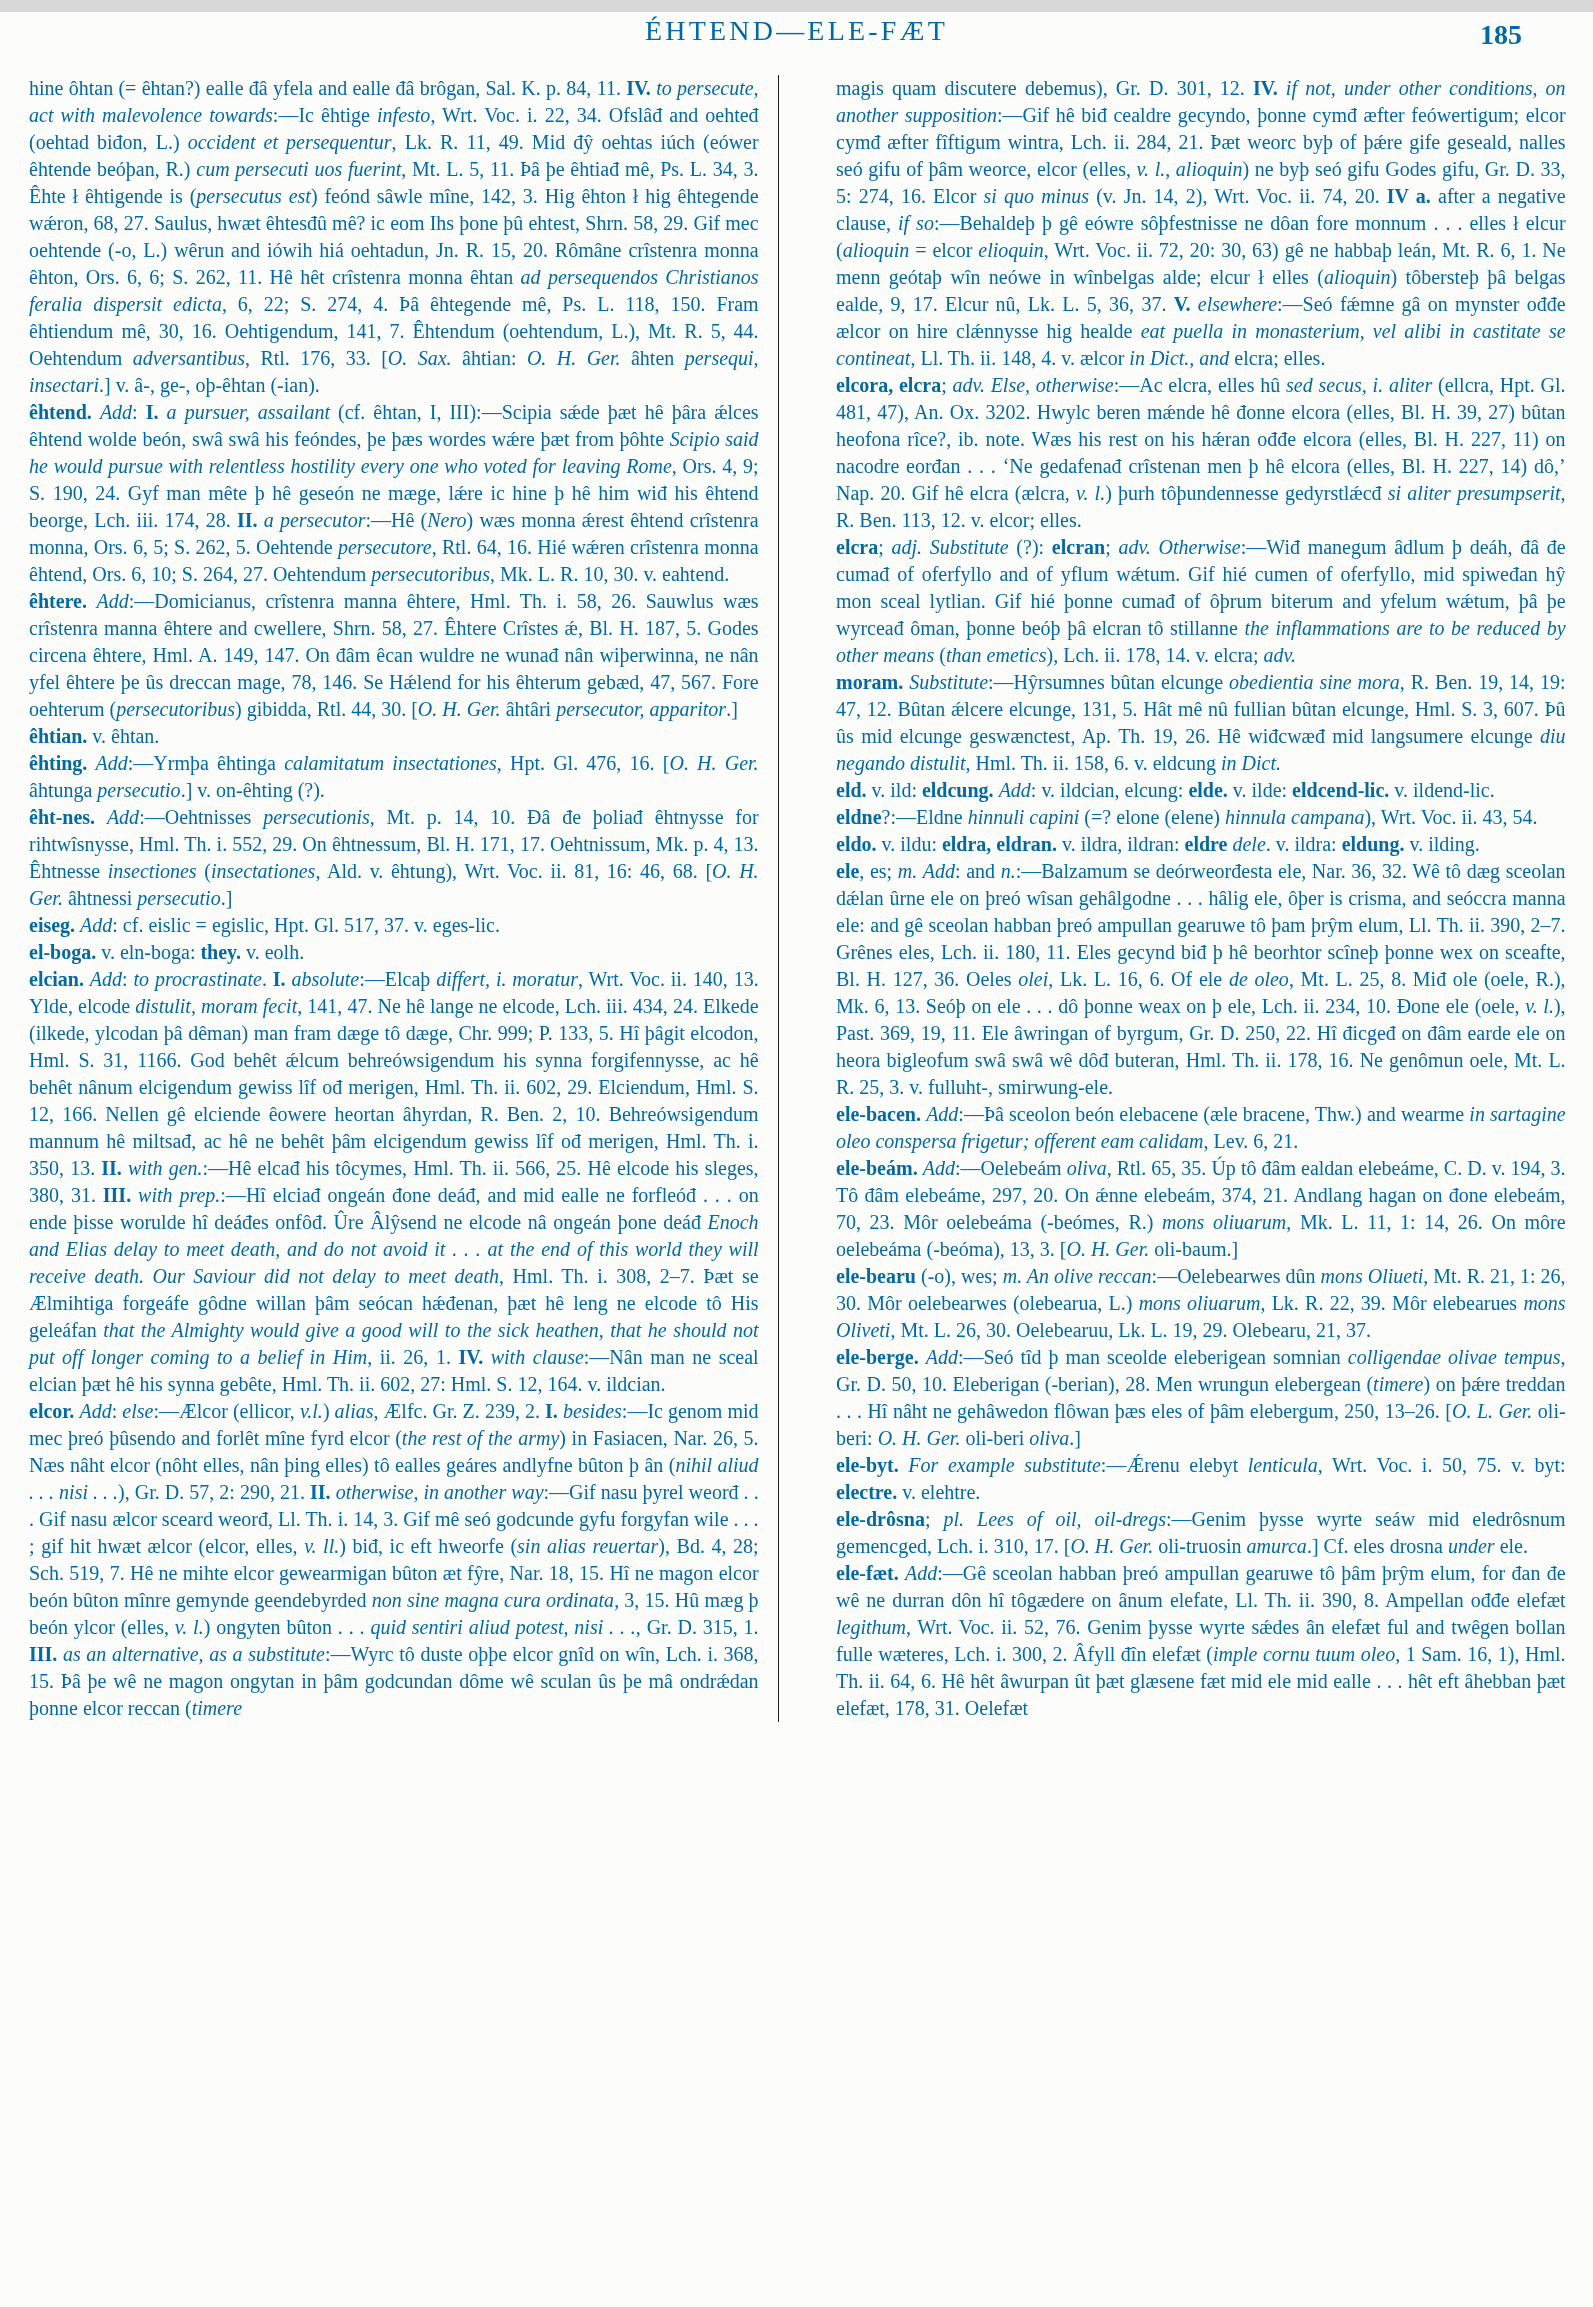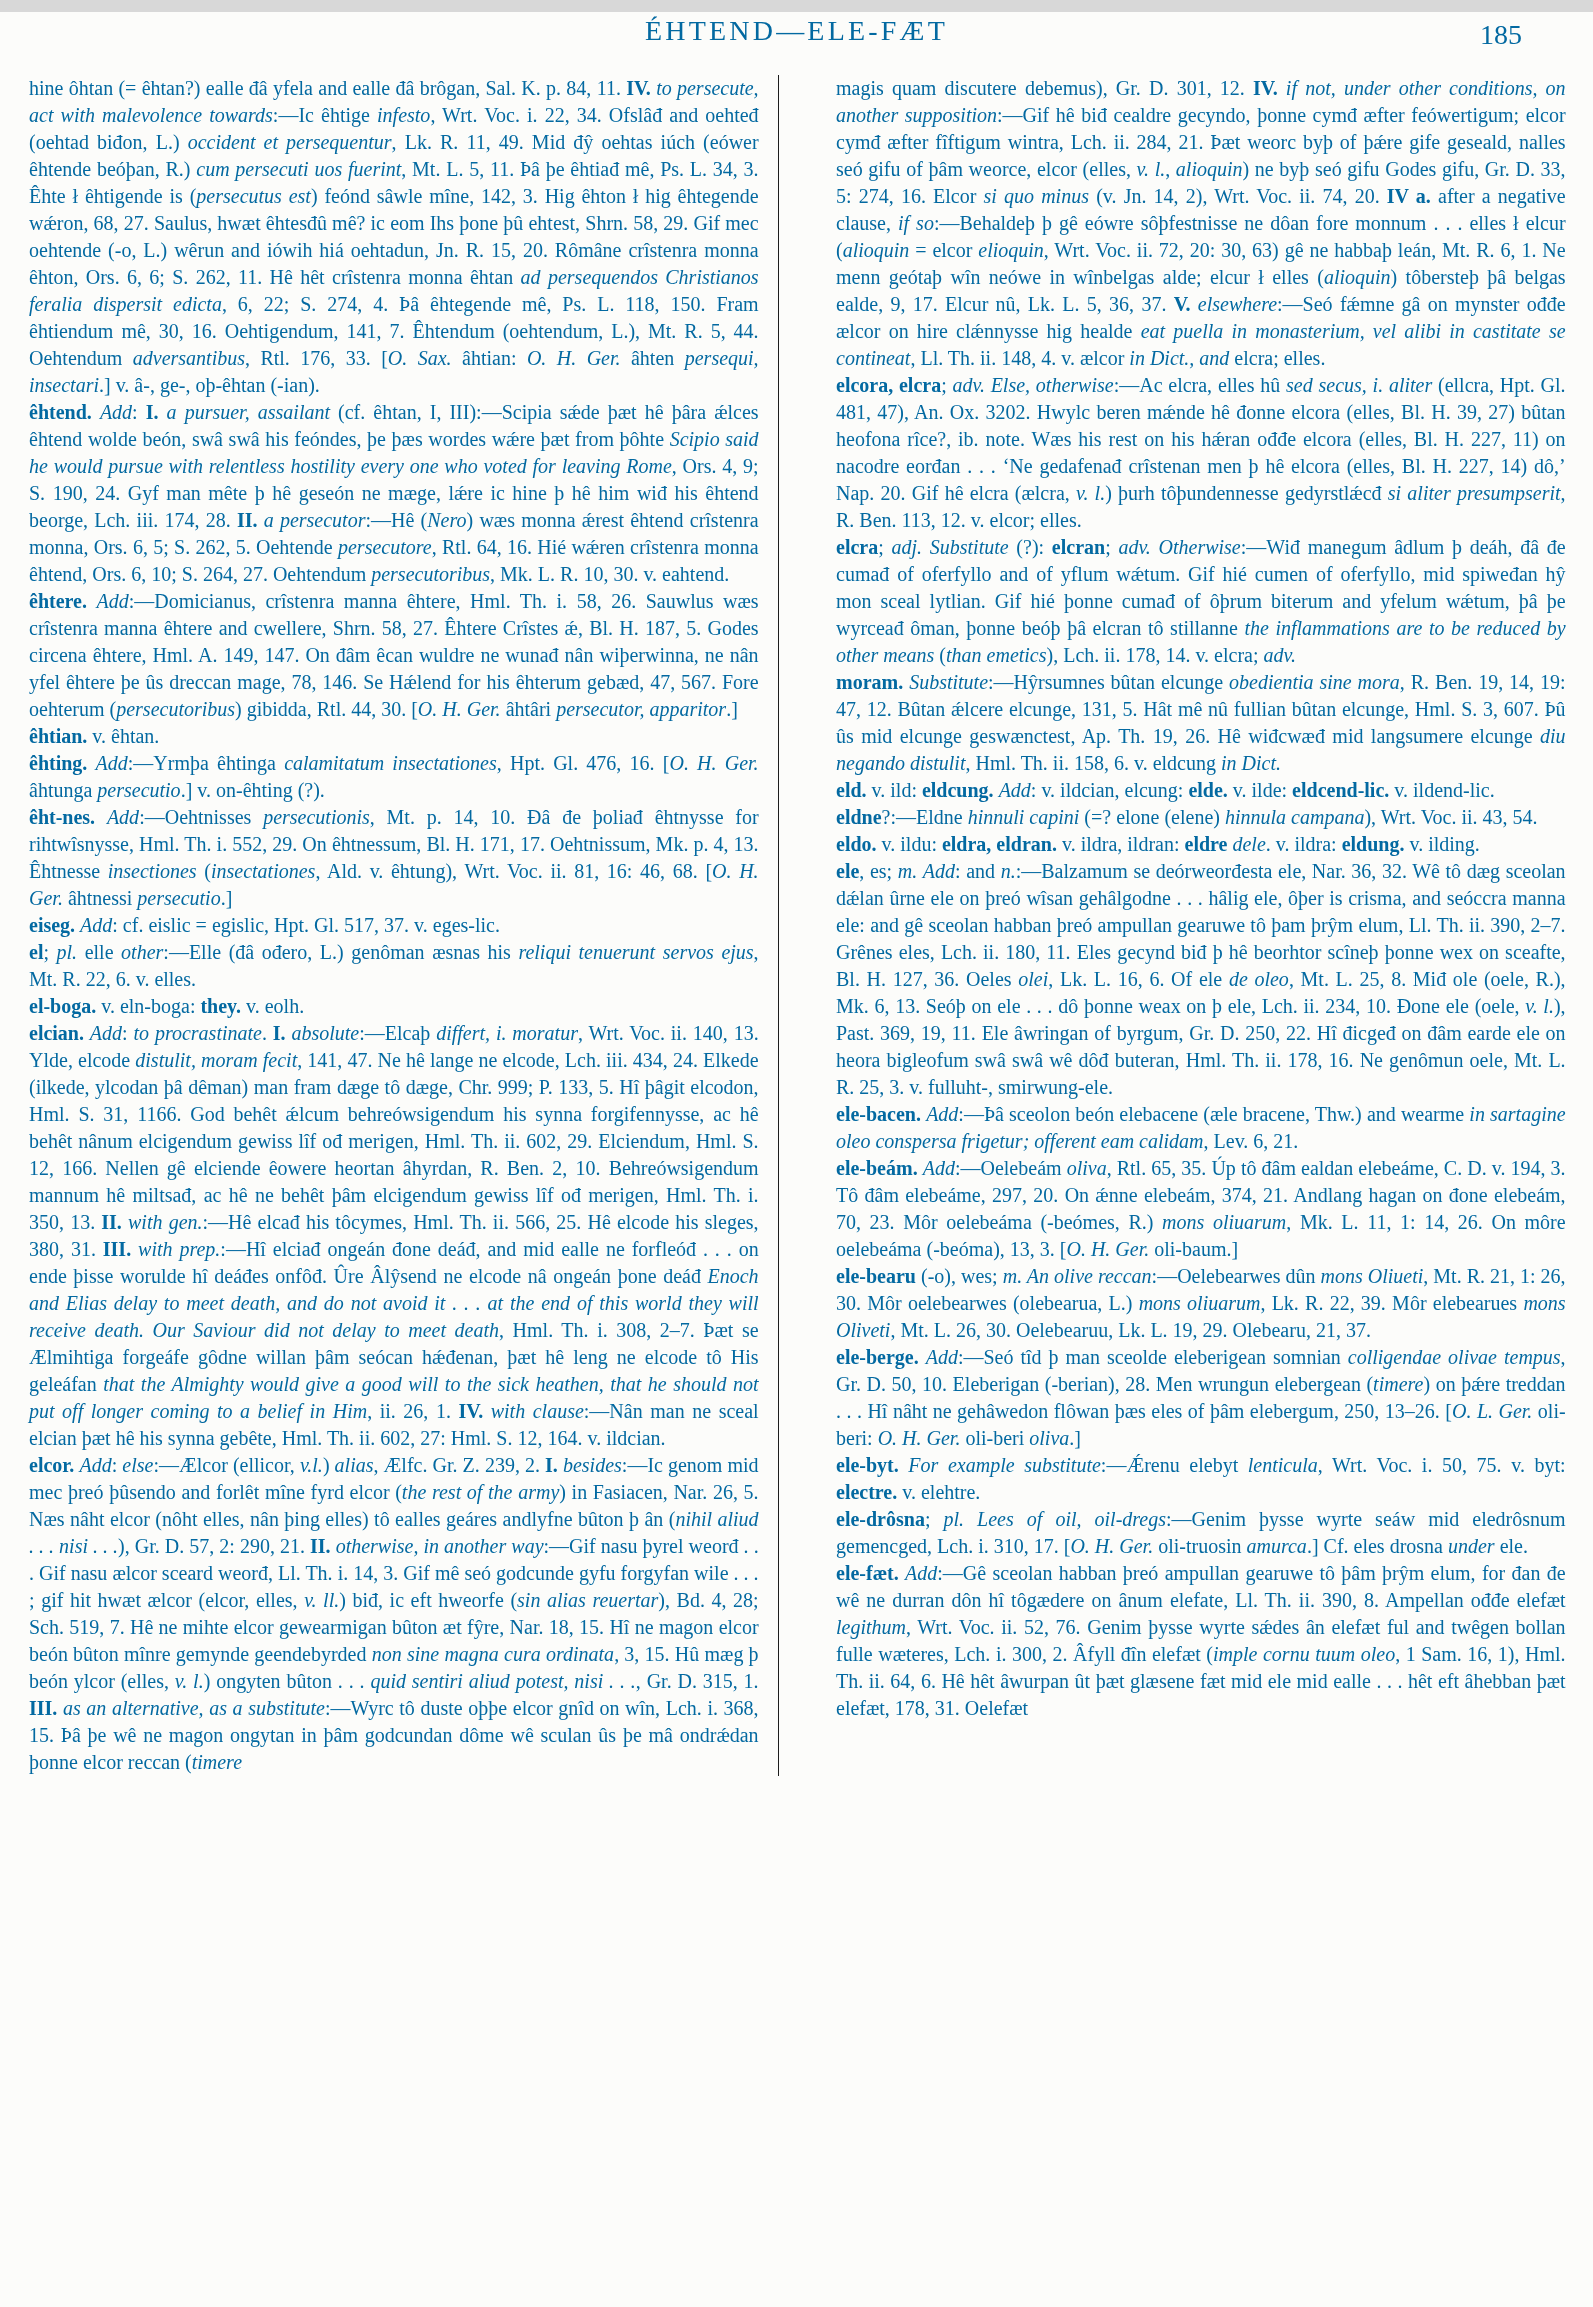--- a/index.html
+++ b/index.html
@@ -14,20 +14,21 @@
   }
   .running-head {
     position:absolute; top:3.2px; left:0; width:100%;
     text-align:center;
     font-size:28px; letter-spacing:3.2px;
     white-space:nowrap;
   }
   .page-number {
     position:absolute; top:6.5px; right:71px;
     font-size:28px;
+    font-weight:bold;
   }
   .columns {
     position:absolute; top:63px; left:29px; right:27.4px;
     display:flex; align-items:stretch;gap:36px;
   }
   .column {
     width:50%;
     font-size:20px;
     line-height:27px;
     text-align:justify;
@@ -47,21 +48,20 @@
   <div class="page-number">185</div>
   <div class="columns">
     <div class="column left">
         <p class="entry">hine ôhtan (= êhtan?) ealle đâ yfela and ealle đâ brôgan, Sal. K. p. 84, 11. <b>IV.</b> <i>to persecute, act with malevolence towards</i>:—Ic êhtige <i>infesto</i>, Wrt. Voc. i. 22, 34. Ofslâđ and oehteđ (oehtad biđon, L.) <i>occident et persequentur</i>, Lk. R. 11, 49. Mid đŷ oehtas iúch (eówer êhtende beóþan, R.) <i>cum persecuti uos fuerint</i>, Mt. L. 5, 11. Þâ þe êhtiađ mê, Ps. L. 34, 3. Êhte ł êhtigende is (<i>persecutus est</i>) feónd sâwle mîne, 142, 3. Hig êhton ł hig êhtegende wǽron, 68, 27. Saulus, hwæt êhtesđû mê? ic eom Ihs þone þû ehtest, Shrn. 58, 29. Gif mec oehtende (-o, L.) wêrun and iówih hiá oehtadun, Jn. R. 15, 20. Rômâne crîstenra monna êhton, Ors. 6, 6; S. 262, 11. Hê hêt crîstenra monna êhtan <i>ad persequendos Christianos feralia dispersit edicta</i>, 6, 22; S. 274, 4. Þâ êhtegende mê, Ps. L. 118, 150. Fram êhtiendum mê, 30, 16. Oehtigendum, 141, 7. Êhtendum (oehtendum, L.), Mt. R. 5, 44. Oehtendum <i>adversantibus</i>, Rtl. 176, 33. [<i>O. Sax.</i> âhtian: <i>O. H. Ger.</i> âhten <i>persequi, insectari</i>.] v. â-, ge-, oþ-êhtan (-ian).</p>
         <p class="entry"><b>êhtend.</b> <i>Add</i>: <b>I.</b> <i>a pursuer, assailant</i> (cf. êhtan, I, III):—Scipia sǽde þæt hê þâra ǽlces êhtend wolde beón, swâ swâ his feóndes, þe þæs wordes wǽre þæt from þôhte <i>Scipio said he would pursue with relentless hostility every one who voted for leaving Rome</i>, Ors. 4, 9; S. 190, 24. Gyf man mête þ hê geseón ne mæge, lǽre ic hine þ hê him wiđ his êhtend beorge, Lch. iii. 174, 28. <b>II.</b> <i>a persecutor</i>:—Hê (<i>Nero</i>) wæs monna ǽrest êhtend crîstenra monna, Ors. 6, 5; S. 262, 5. Oehtende <i>persecutore</i>, Rtl. 64, 16. Hié wǽren crîstenra monna êhtend, Ors. 6, 10; S. 264, 27. Oehtendum <i>persecutoribus</i>, Mk. L. R. 10, 30. v. eahtend.</p>
         <p class="entry"><b>êhtere.</b> <i>Add</i>:—Domicianus, crîstenra manna êhtere, Hml. Th. i. 58, 26. Sauwlus wæs crîstenra manna êhtere and cwellere, Shrn. 58, 27. Êhtere Crîstes ǽ, Bl. H. 187, 5. Godes circena êhtere, Hml. A. 149, 147. On đâm êcan wuldre ne wunađ nân wiþerwinna, ne nân yfel êhtere þe ûs dreccan mage, 78, 146. Se Hǽlend for his êhterum gebæd, 47, 567. Fore oehterum (<i>persecutoribus</i>) gibidda, Rtl. 44, 30. [<i>O. H. Ger.</i> âhtâri <i>persecutor, apparitor</i>.]</p>
         <p class="entry"><b>êhtian.</b> v. êhtan.</p>
         <p class="entry"><b>êhting.</b> <i>Add</i>:—Yrmþa êhtinga <i>calamitatum insectationes</i>, Hpt. Gl. 476, 16. [<i>O. H. Ger.</i> âhtunga <i>persecutio</i>.] v. on-êhting (?).</p>
         <p class="entry"><b>êht-nes.</b> <i>Add</i>:—Oehtnisses <i>persecutionis</i>, Mt. p. 14, 10. Đâ đe þoliađ êhtnysse for rihtwîsnysse, Hml. Th. i. 552, 29. On êhtnessum, Bl. H. 171, 17. Oehtnissum, Mk. p. 4, 13. Êhtnesse <i>insectiones</i> (<i>insectationes</i>, Ald. v. êhtung), Wrt. Voc. ii. 81, 16: 46, 68. [<i>O. H. Ger.</i> âhtnessi <i>persecutio</i>.]</p>
         <p class="entry"><b>eiseg.</b> <i>Add</i>: cf. eislic = egislic, Hpt. Gl. 517, 37. v. eges-lic.</p>
-        <p class="entry"><b>el</b>; <i>pl.</i> elle <i>other</i>:—Elle (đâ ođero, L.) genôman æsnas his <i>reliqui tenuerunt servos ejus</i>, Mt. R. 22, 6. v. elles.</p>
         <p class="entry"><b>el-boga.</b> v. eln-boga: <b>they.</b> v. eolh.</p>
         <p class="entry"><b>elcian.</b> <i>Add</i>: <i>to procrastinate</i>. <b>I.</b> <i>absolute</i>:—Elcaþ <i>differt, i. moratur</i>, Wrt. Voc. ii. 140, 13. Ylde, elcode <i>distulit, moram fecit</i>, 141, 47. Ne hê lange ne elcode, Lch. iii. 434, 24. Elkede (ilkede, ylcodan þâ dêman) man fram dæge tô dæge, Chr. 999; P. 133, 5. Hî þâgit elcodon, Hml. S. 31, 1166. God behêt ǽlcum behreówsigendum his synna forgifennysse, ac hê behêt nânum elcigendum gewiss lîf ođ merigen, Hml. Th. ii. 602, 29. Elciendum, Hml. S. 12, 166. Nellen gê elciende êowere heortan âhyrdan, R. Ben. 2, 10. Behreówsigendum mannum hê miltsađ, ac hê ne behêt þâm elcigendum gewiss lîf ođ merigen, Hml. Th. i. 350, 13. <b>II.</b> <i>with gen.</i>:—Hê elcađ his tôcymes, Hml. Th. ii. 566, 25. Hê elcode his sleges, 380, 31. <b>III.</b> <i>with prep.</i>:—Hî elciađ ongeán đone deáđ, and mid ealle ne forfleóđ . . . on ende þisse worulde hî deáđes onfôđ. Ûre Âlŷsend ne elcode nâ ongeán þone deáđ <i>Enoch and Elias delay to meet death, and do not avoid it . . . at the end of this world they will receive death. Our Saviour did not delay to meet death</i>, Hml. Th. i. 308, 2–7. Þæt se Ælmihtiga forgeáfe gôdne willan þâm seócan hǽđenan, þæt hê leng ne elcode tô His geleáfan <i>that the Almighty would give a good will to the sick heathen, that he should not put off longer coming to a belief in Him</i>, ii. 26, 1. <b>IV.</b> <i>with clause</i>:—Nân man ne sceal elcian þæt hê his synna gebête, Hml. Th. ii. 602, 27: Hml. S. 12, 164. v. ildcian.</p>
         <p class="entry"><b>elcor.</b> <i>Add</i>: <i>else</i>:—Ælcor (ellicor, <i>v.l.</i>) <i>alias</i>, Ælfc. Gr. Z. 239, 2. <b>I.</b> <i>besides</i>:—Ic genom mid mec þreó þûsendo and forlêt mîne fyrd elcor (<i>the rest of the army</i>) in Fasiacen, Nar. 26, 5. Næs nâht elcor (nôht elles, nân þing elles) tô ealles geáres andlyfne bûton þ ân (<i>nihil aliud . . . nisi . . .</i>), Gr. D. 57, 2: 290, 21. <b>II.</b> <i>otherwise, in another way</i>:—Gif nasu þyrel weorđ . . . Gif nasu ælcor sceard weorđ, Ll. Th. i. 14, 3. Gif mê seó godcunde gyfu forgyfan wile . . . ; gif hit hwæt ælcor (elcor, elles, <i>v. ll.</i>) biđ, ic eft hweorfe (<i>sin alias reuertar</i>), Bd. 4, 28; Sch. 519, 7. Hê ne mihte elcor gewearmigan bûton æt fŷre, Nar. 18, 15. Hî ne magon elcor beón bûton mînre gemynde geendebyrded <i>non sine magna cura ordinata</i>, 3, 15. Hû mæg þ beón ylcor (elles, <i>v. l.</i>) ongyten bûton . . . <i>quid sentiri aliud potest, nisi . . .</i>, Gr. D. 315, 1. <b>III.</b> <i>as an alternative, as a substitute</i>:—Wyrc tô duste oþþe elcor gnîd on wîn, Lch. i. 368, 15. Þâ þe wê ne magon ongytan in þâm godcundan dôme wê sculan ûs þe mâ ondrǽdan þonne elcor reccan (<i>timere</i></p>
       </div>
     <div class="column right">
         <p class="entry">magis quam discutere debemus), Gr. D. 301, 12. <b>IV.</b> <i>if not, under other conditions, on another supposition</i>:—Gif hê biđ cealdre gecyndo, þonne cymđ æfter feówertigum; elcor cymđ æfter fîftigum wintra, Lch. ii. 284, 21. Þæt weorc byþ of þǽre gife geseald, nalles seó gifu of þâm weorce, elcor (elles, <i>v. l.</i>, <i>alioquin</i>) ne byþ seó gifu Godes gifu, Gr. D. 33, 5: 274, 16. Elcor <i>si quo minus</i> (v. Jn. 14, 2), Wrt. Voc. ii. 74, 20. <b>IV a.</b> after a negative clause, <i>if so</i>:—Behaldeþ þ gê eówre sôþfestnisse ne dôan fore monnum . . . elles ł elcur (<i>alioquin</i> = elcor <i>elioquin</i>, Wrt. Voc. ii. 72, 20: 30, 63) gê ne habbaþ leán, Mt. R. 6, 1. Ne menn geótaþ wîn neówe in wînbelgas alde; elcur ł elles (<i>alioquin</i>) tôbersteþ þâ belgas ealde, 9, 17. Elcur nû, Lk. L. 5, 36, 37. <b>V.</b> <i>elsewhere</i>:—Seó fǽmne gâ on mynster ođđe ælcor on hire clǽnnysse hig healde <i>eat puella in monasterium, vel alibi in castitate se contineat</i>, Ll. Th. ii. 148, 4. v. ælcor <i>in Dict., and</i> elcra; elles.</p>
         <p class="entry"><b>elcora, elcra</b>; <i>adv. Else, otherwise</i>:—Ac elcra, elles hû <i>sed secus, i. aliter</i> (ellcra, Hpt. Gl. 481, 47), An. Ox. 3202. Hwylc beren mǽnde hê đonne elcora (elles, Bl. H. 39, 27) bûtan heofona rîce?, ib. note. Wæs his rest on his hǽran ođđe elcora (elles, Bl. H. 227, 11) on nacodre eorđan . . . ‘Ne gedafenađ crîstenan men þ hê elcora (elles, Bl. H. 227, 14) dô,’ Nap. 20. Gif hê elcra (ælcra, <i>v. l.</i>) þurh tôþundennesse gedyrstlǽcđ <i>si aliter presumpserit</i>, R. Ben. 113, 12. v. elcor; elles.</p>
         <p class="entry"><b>elcra</b>; <i>adj. Substitute</i> (?): <b>elcran</b>; <i>adv. Otherwise</i>:—Wiđ manegum âdlum þ deáh, đâ đe cumađ of oferfyllo and of yflum wǽtum. Gif hié cumen of oferfyllo, mid spiweđan hŷ mon sceal lytlian. Gif hié þonne cumađ of ôþrum biterum and yfelum wǽtum, þâ þe wyrceađ ôman, þonne beóþ þâ elcran tô stillanne <i>the inflammations are to be reduced by other means</i> (<i>than emetics</i>), Lch. ii. 178, 14. v. elcra; <i>adv.</i></p>
         <p class="entry"><b>moram.</b> <i>Substitute</i>:—Hŷrsumnes bûtan elcunge <i>obedientia sine mora</i>, R. Ben. 19, 14, 19: 47, 12. Bûtan ǽlcere elcunge, 131, 5. Hât mê nû fullian bûtan elcunge, Hml. S. 3, 607. Þû ûs mid elcunge geswænctest, Ap. Th. 19, 26. Hê wiđcwæđ mid langsumere elcunge <i>diu negando distulit</i>, Hml. Th. ii. 158, 6. v. eldcung <i>in Dict.</i></p>
         <p class="entry"><b>eld.</b> v. ild: <b>eldcung.</b> <i>Add</i>: v. ildcian, elcung: <b>elde.</b> v. ilde: <b>eldcend-lic.</b> v. ildend-lic.</p>

